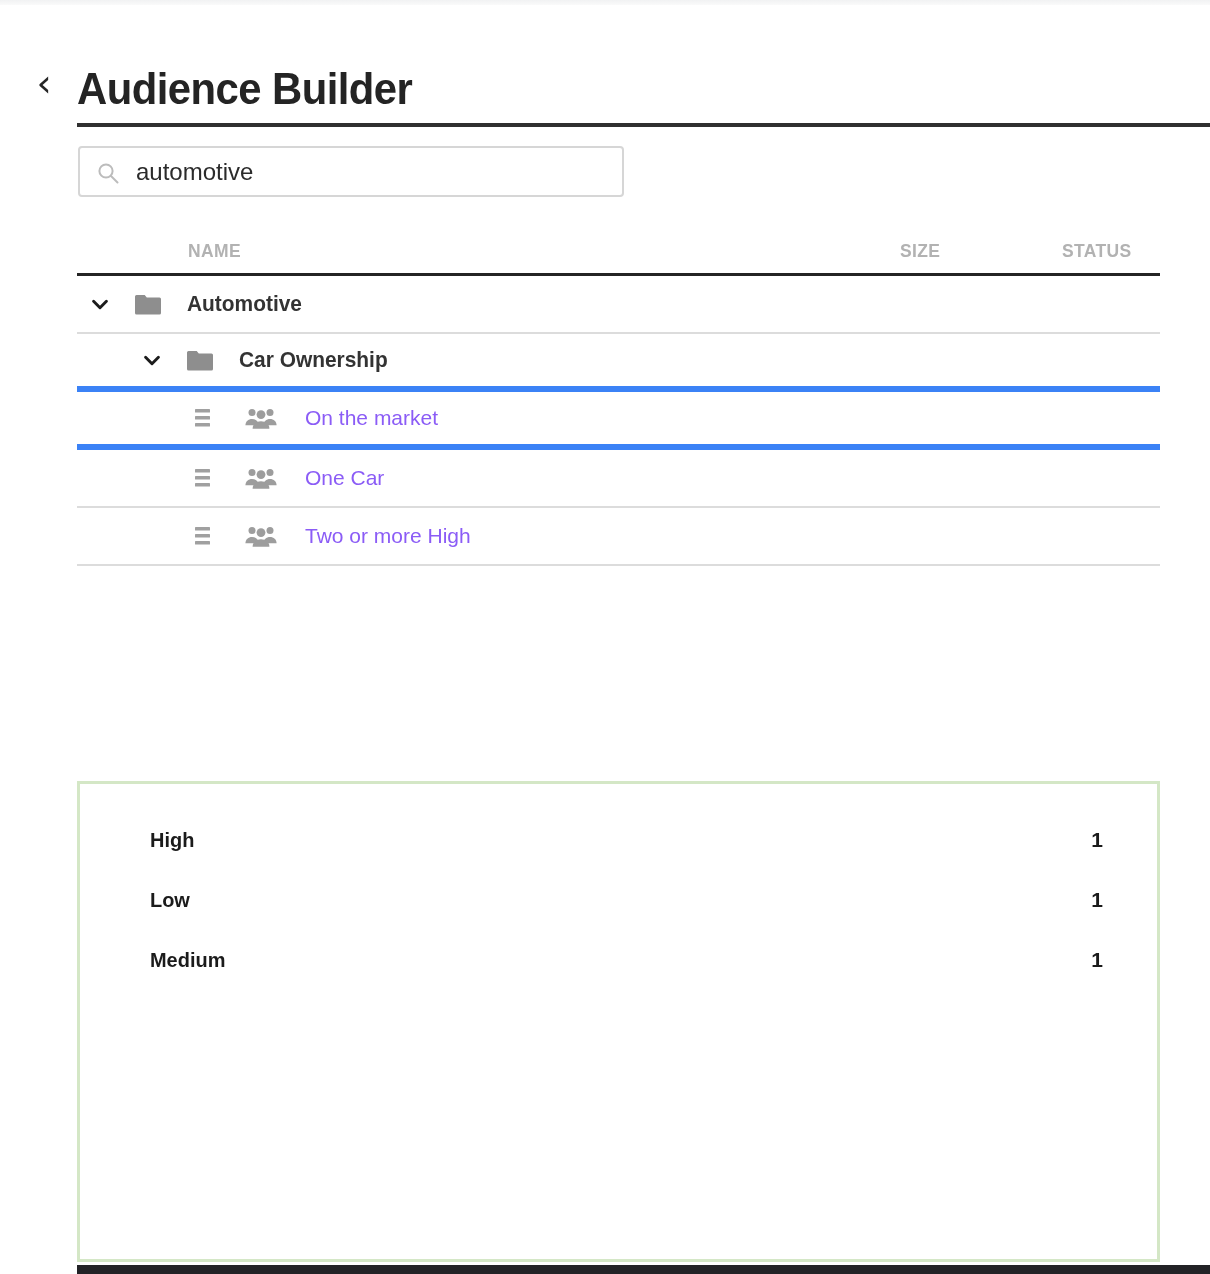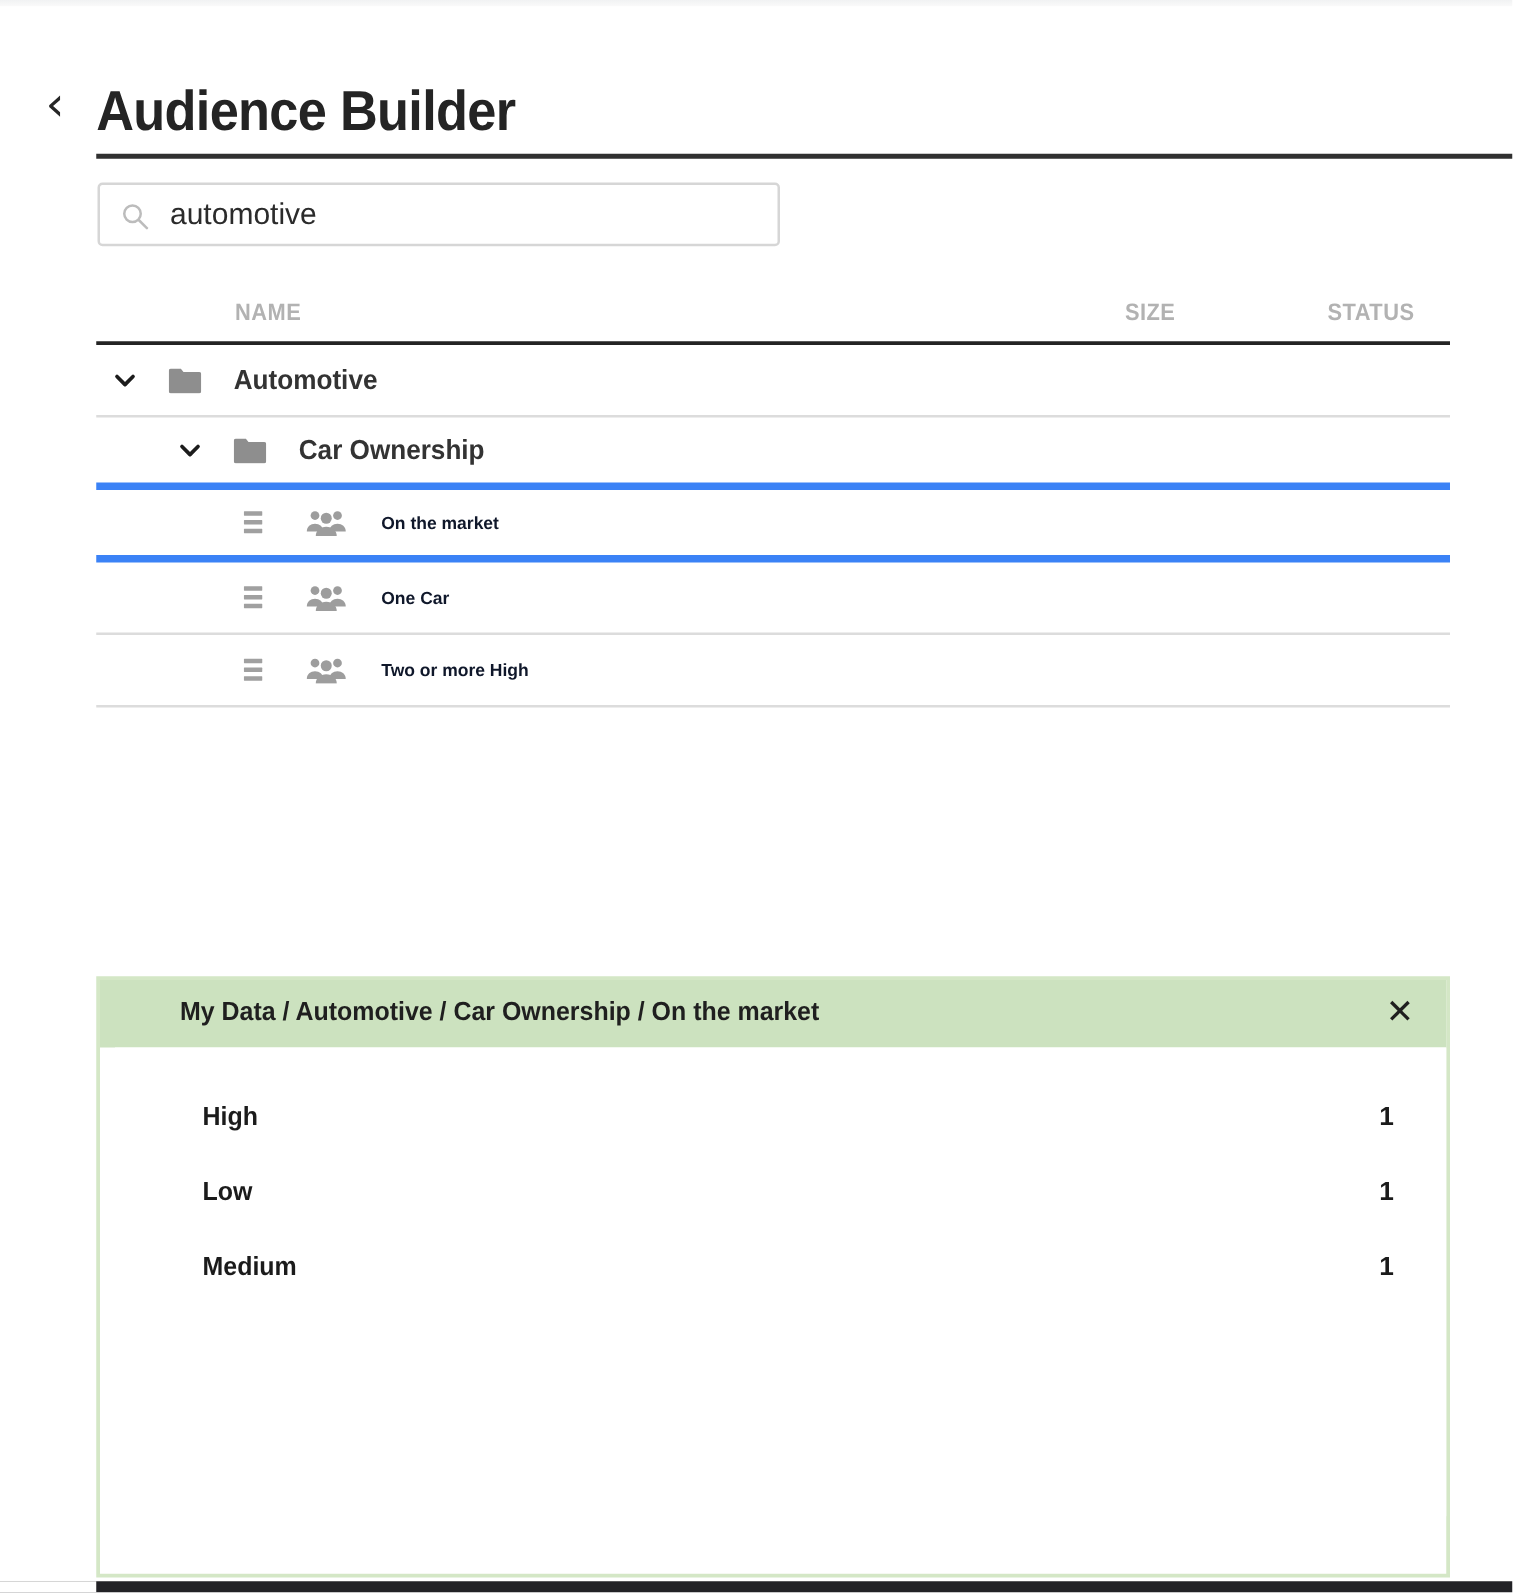--- a/index.html
+++ b/index.html
@@ -94,21 +94,21 @@
     cursor: pointer;
   }
   .twisty svg { display: block; }
 
   .folder-icon { position: absolute; width: 26px; height: 21px; }
   .handle-icon { position: absolute; width: 15px; height: 20px; }
   .people-icon { position: absolute; width: 32px; height: 22px; }
 
   .row-label {
     position: absolute; white-space: nowrap;
-    font-size: 14px; color: #0f172a; font-weight: bold;
+    font-size: 21px; color: #8b5cf6;
   }
   .row-label.bold {
     font-weight: 700; color: #333;
     font-family: "Liberation Sans Narrow", "Liberation Sans", sans-serif;
     font-size: 22px;
     transform: scaleX(0.95); transform-origin: left center;
   }
 
   
   .d0 .twisty      { left: 12px; }
@@ -140,21 +140,21 @@
     transform: scaleX(0.95); transform-origin: left center;
     white-space: nowrap;
   }
   .panel-close {
     position: absolute; right: 22px; top: 11px;
     width: 30px; height: 30px;
     font-size: 27px; line-height: 30px; text-align: center;
     color: #1f1f1f; cursor: pointer;
     font-family: "DejaVu Sans", sans-serif;
   }
-  .panel-body { position: relative; height: 375px; background: #fff; margin-left: 12px; }
+  .panel-body { position: relative; height: 375px; background: #fff; }
 
   .stat-row {
     position: absolute; left: 70px; width: 953px; height: 32px;
   }
   .stat-label {
     position: absolute; left: 0; top: 0;
     font-size: 21px; font-weight: 700; color: #1b1b1b;
     font-family: "Liberation Sans Narrow", "Liberation Sans", sans-serif;
     transform: scaleX(0.95); transform-origin: left center;
     white-space: nowrap;
@@ -295,24 +295,20 @@
           <path d="M7.6 21.8c0-4.7 3.6-7.5 8.4-7.5s8.4 2.8 8.4 7.5z"></path>
         </svg>
       </span>
       <span class="row-label">Two or more High</span>
     </div>
 
 
   </div>
 
   <div class="panel">
-    <div class="panel-head">
-      <div class="panel-title">My Data / Automotive / Car Ownership / On the market</div>
-      <div class="panel-close">✕</div>
-    </div>
     <div class="panel-body">
       <div class="stat-row" style="top:44px">
         <span class="stat-label">High</span>
         <span class="stat-value">1</span>
       </div>
       <div class="stat-row" style="top:104px">
         <span class="stat-label">Low</span>
         <span class="stat-value">1</span>
       </div>
       <div class="stat-row" style="top:164px">

